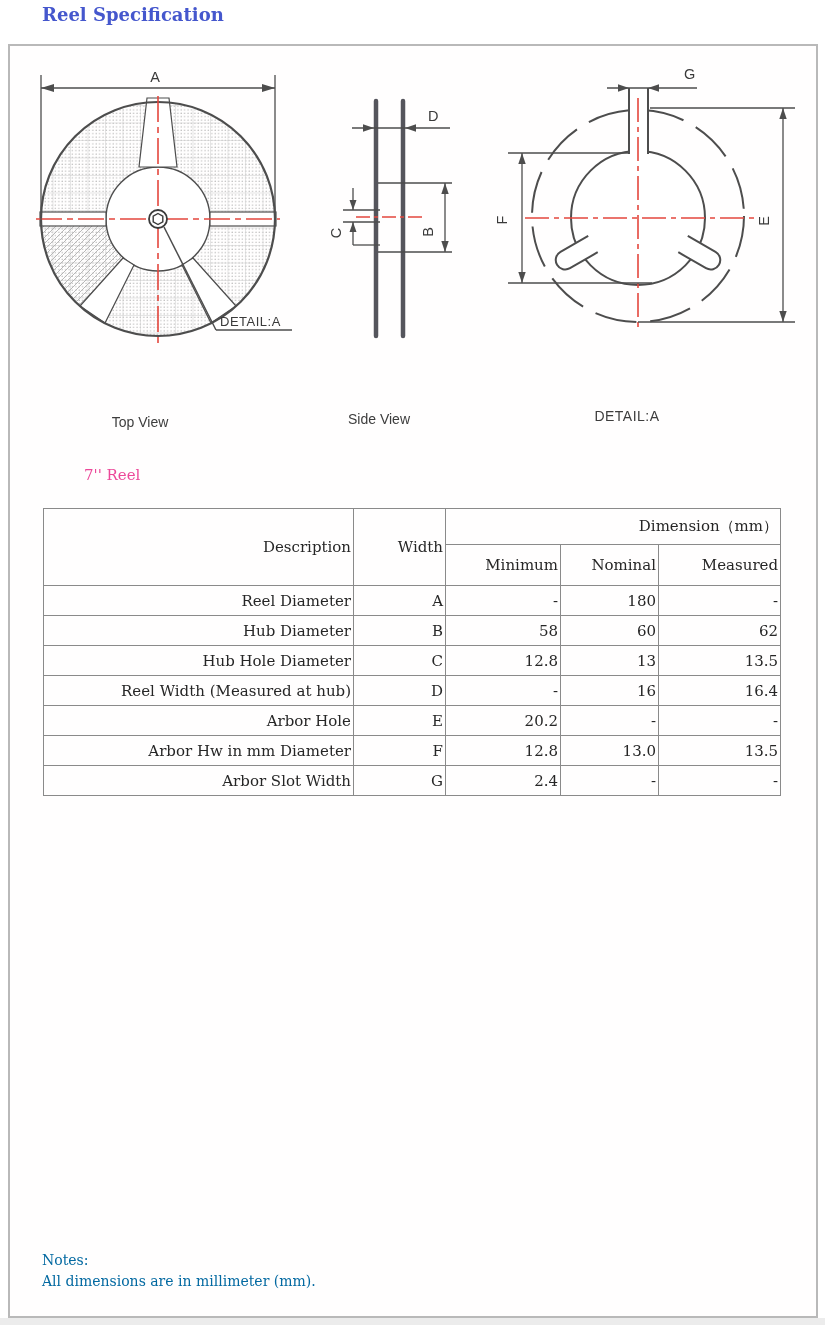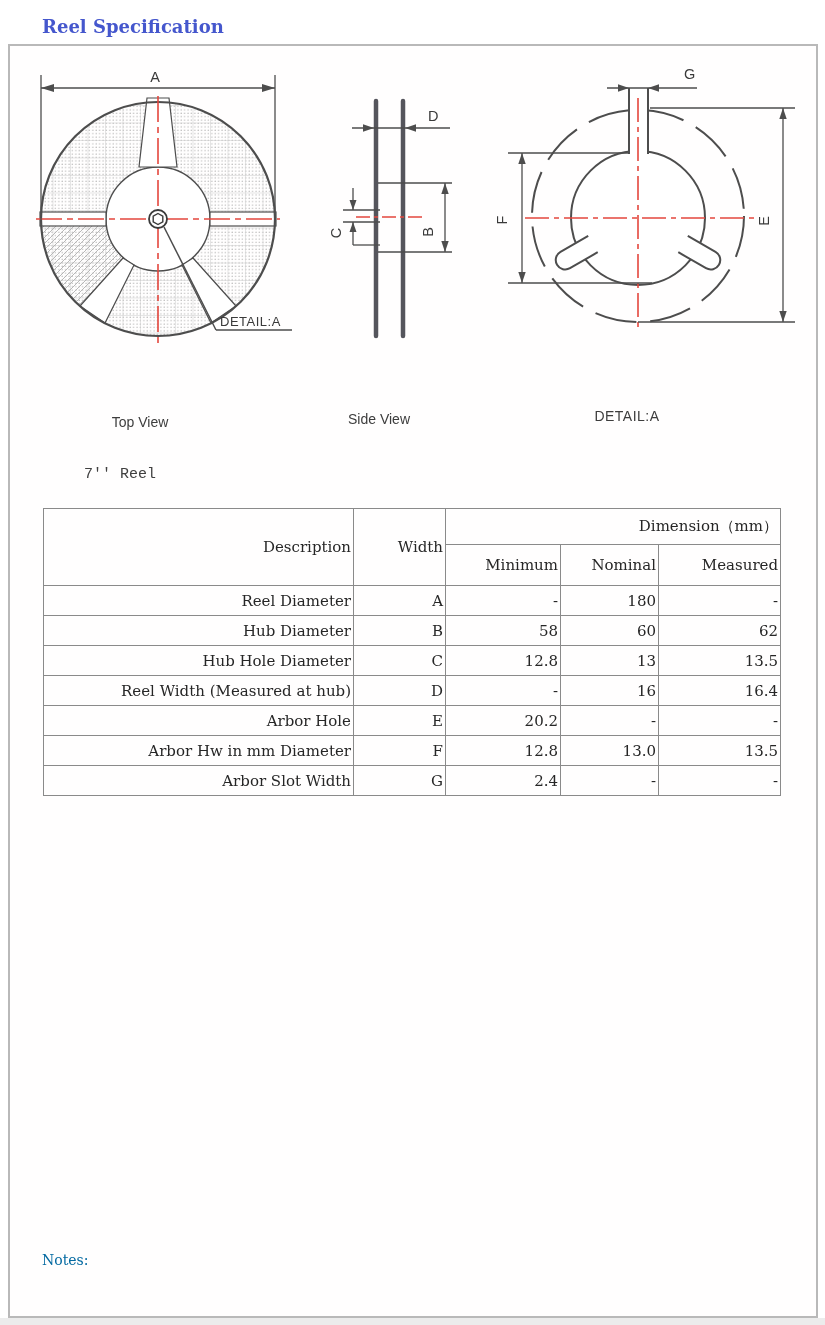--- a/index.html
+++ b/index.html
@@ -1,38 +1,38 @@
 <!DOCTYPE html>
 <html><head>
 <meta charset="utf-8">
 <style>
   html,body{margin:0;padding:0;}
   body{
     width:825px;height:1325px;position:relative;background:#ffffff;
     font-family:"DejaVu Serif", serif;overflow:hidden;
   }
   .page-title{
-    position:absolute;left:42px;top:16px;
+    position:absolute;left:42px;top:4px;
     font-size:18px;font-weight:bold;color:#4557cd;
   }
   .frame{
     position:absolute;left:8px;top:44px;width:806px;height:1270px;
     border:2px solid #b9b9b9;background:#fffefe;
   }
   .bottom-strip{
     position:absolute;left:0;top:1318px;width:825px;height:7px;background:#ececec;
   }
   .drawing-svg{position:absolute;left:0;top:0;}
   .view-label{
     position:absolute;font-family:"Liberation Sans", sans-serif;
     font-size:14px;color:#3d3d3d;text-align:center;width:110px;
   }
   .view-label.detail{letter-spacing:0.5px;}
   .reel-size{
-    position:absolute;left:84px;top:466px;font-size:15px;color:#404040;font-family:Liberation Mono, monospace;
+    position:absolute;left:84px;top:466px;font-size:15px;color:#ec4899;
   }
   table.spec{
     position:absolute;left:43px;top:508px;border-collapse:collapse;
     table-layout:fixed;width:737px;font-size:15px;color:#262626;
   }
   table.spec td,table.spec th{
     border:1.5px solid #8a8a8a;text-align:right;vertical-align:middle;
     font-weight:normal;padding:0 2px;
   }
   table.spec .h1{height:36px;}
@@ -257,15 +257,16 @@
     <td>G</td>
     <td>2.4</td>
     <td>-</td>
     <td>-</td>
   </tr>
 </tbody>
   </table>
 
 <div class="notes">
   <div>Notes:</div>
+  <div>All dimensions are in millimeter (mm).</div>
 </div>
 
 <div class="bottom-strip"></div>
 
 </body></html>

